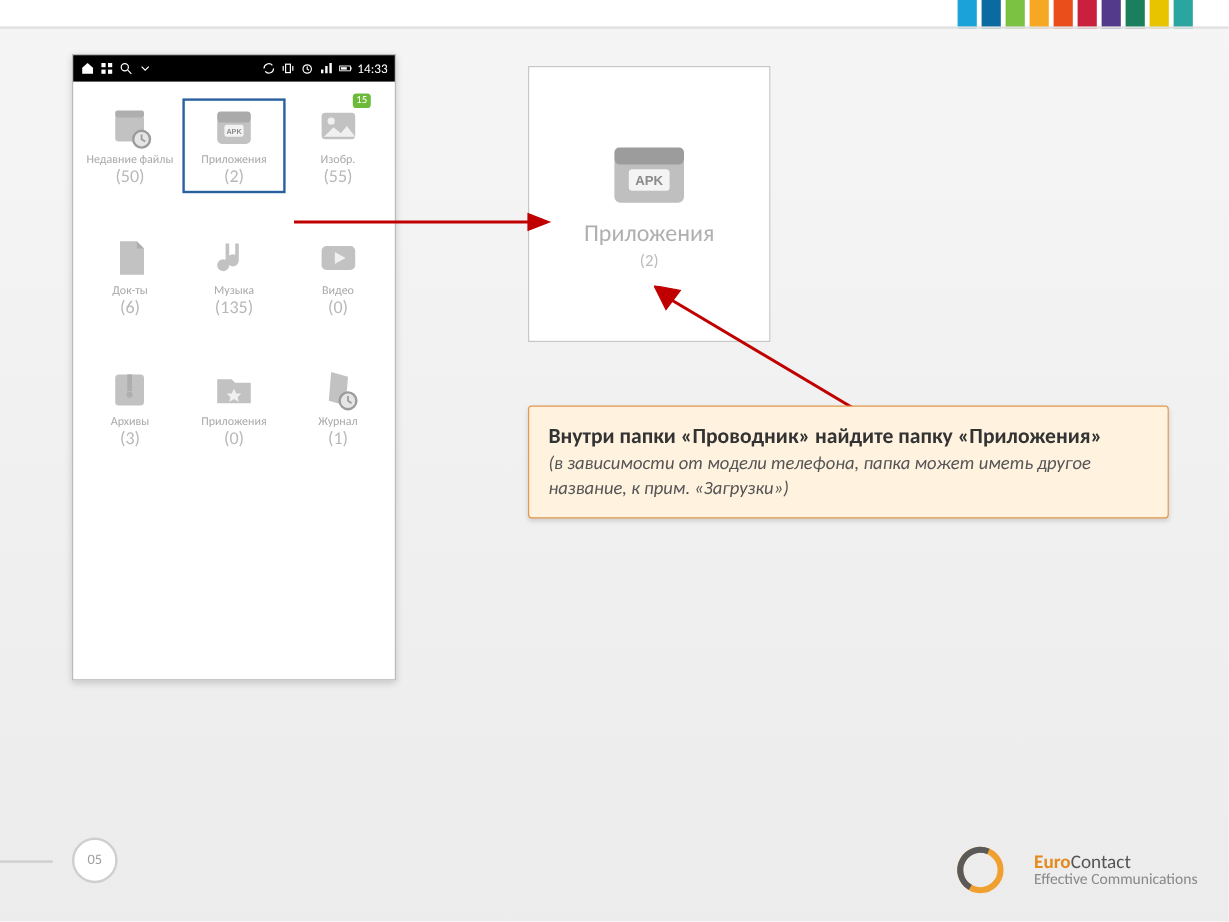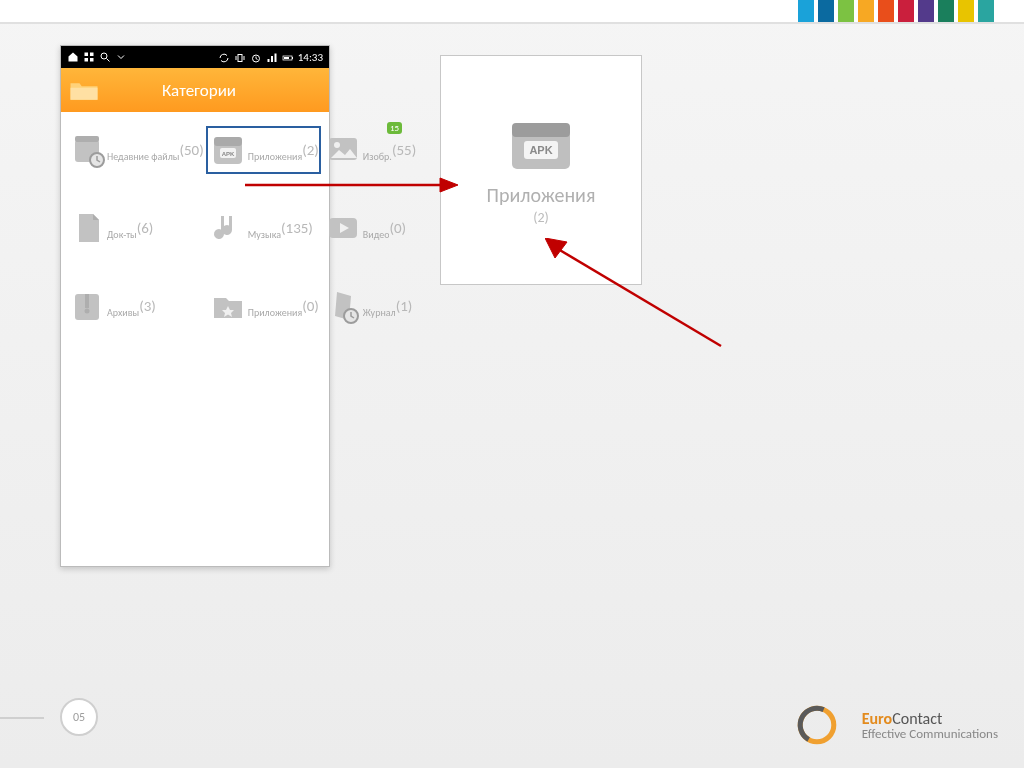--- a/index.html
+++ b/index.html
@@ -6,30 +6,30 @@
   .slide{position:relative;width:1024px;height:768px;background:linear-gradient(to bottom,#f5f5f5 0%,#ececec 100%)}
   
   .topbar{position:absolute;top:0;left:0;right:0;height:24px;background:#fff}
   .topbar .stripes{position:absolute;right:30px;top:0;height:24px;display:flex}
   .stripes span{display:block;width:16px;height:24px;margin-left:4px}
   .topbar .line{position:absolute;left:0;right:0;bottom:0;height:2px;background:#e0e0e0}
   
   .phone{position:absolute;left:60px;top:45px;width:268px;height:520px;background:#fff;border:1px solid #bbb;box-shadow:0 2px 6px rgba(0,0,0,.18)}
   .statusbar{height:22px;background:#000;color:#fff;font-size:11px;display:flex;align-items:center;padding:0 6px;justify-content:space-between}
   .sb-left{display:flex;gap:4px;align-items:center}
-  .sb-right{display:flex;gap:4px;align-items:flex-end}
+  .sb-right{display:flex;gap:4px;align-items:center}
   .sb-ico{width:12px;height:12px;fill:#fff}
   .header{height:44px;background:linear-gradient(#ffb63a,#ff9a1f);display:flex;align-items:center;color:#fff;font-size:17px}
   .header .folder{width:30px;height:24px;margin:0 8px}
   .header .title{flex:1;text-align:center;margin-left:-38px}
   .grid{padding:14px 4px;display:grid;grid-template-columns:repeat(3,1fr);row-gap:30px}
-  .cat{display:flex;flex-direction:row;align-items:center;padding:4px 2px;position:relative}
+  .cat{display:flex;flex-direction:column;align-items:center;padding:4px 2px;position:relative}
   .cat.selected{outline:2px solid #2a5fa0;outline-offset:-2px}
   .cat svg{width:40px;height:40px}
-  .cat .lbl{font-size:10px;color:#a9a9a9;margin-top:12px;white-space:nowrap;max-width:80px;overflow:hidden;text-overflow:ellipsis}
+  .cat .lbl{font-size:10px;color:#a9a9a9;margin-top:0;white-space:nowrap;max-width:80px;overflow:hidden;text-overflow:ellipsis}
   .cat .cnt{font-size:15px;color:#b8b8b8}
   .badge{position:absolute;top:-4px;right:16px;background:#6cba3a;color:#fff;border-radius:3px;font-size:9px;padding:0 3px;line-height:12px}
   
   .detail{position:absolute;left:440px;top:55px;width:200px;height:228px;border:1px solid #c7c7c7;background:#fff;display:flex;flex-direction:column;align-items:center;justify-content:center}
   .detail svg{width:70px;height:58px}
   .detail .lbl{color:#b0b0b0;font-size:20px;margin-top:10px}
   .detail .cnt{color:#bcbcbc;font-size:14px;margin-top:2px}
   
   .arrow{position:absolute;stroke:#c00000;fill:#c00000}
   
@@ -101,27 +101,20 @@
             <path d="M3 20h4v-6H3zM10 20h4V8h-4zM17 20h4V3h-4z"></path>
           </svg>
         <svg class="sb-ico" viewBox="0 0 24 24">
             <rect x="2" y="8" width="18" height="8" fill="none" stroke="#fff" stroke-width="1.5"></rect>
             <rect x="20" y="10" width="2" height="4"></rect>
             <rect x="4" y="10" width="10" height="4"></rect>
           </svg>
         <span>14:33</span>
       </div>
     </div>
-    <div class="header">
-      <svg class="folder" viewBox="0 0 40 30">
-          <path d="M2 6h12l3 4h21v18H2z" fill="#ffd27a"></path>
-          <path d="M2 12h36v16H2z" fill="#ffe0a3"></path>
-        </svg>
-      <span class="title">Категории</span>
-    </div>
     <div class="grid" id="grid">
         <div class="cat">
           <svg viewBox="0 0 40 40">
             <rect x="8" y="10" width="24" height="22" rx="3" fill="#c2c2c2"></rect>
             <rect x="8" y="6" width="24" height="6" rx="2" fill="#aeaeae"></rect>
             <circle cx="30" cy="30" r="7" fill="#e5e5e5" stroke="#9c9c9c" stroke-width="2"></circle>
             <path d="M30 26v4l3 2" stroke="#9c9c9c" stroke-width="1.5" fill="none"></path>
           </svg>
           <div class="lbl">Недавние файлы</div>
           <div class="cnt">(50)</div>
@@ -211,20 +204,24 @@
 
   <svg class="arrow" style="left:240px;top:170px;width:220px;height:30px" viewBox="0 0 220 30">
     <line x1="5" y1="15" x2="200" y2="15" stroke="#c00000" stroke-width="2.5"></line>
     <polygon points="200,8 218,15 200,22"></polygon>
   </svg>
   <svg class="arrow" style="left:545px;top:238px;width:190px;height:120px" viewBox="0 0 190 120">
     <line x1="8" y1="8" x2="176" y2="108" stroke="#c00000" stroke-width="2.5"></line>
     <polygon points="0,0 22,4 10,20"></polygon>
   </svg>
 
+  <div class="callout">
+    <div style="font-weight:600">Внутри папки «Проводник» найдите папку «Приложения»</div>
+    <div class="sub">(в зависимости от модели телефона, папка может иметь другое название, к прим. «Загрузки»)</div>
+  </div>
 
   <div class="pageline"></div>
   <div class="pagenum">05</div>
   <div class="logo">
     <svg viewBox="0 0 50 50">
       <circle cx="25" cy="25" r="20" fill="none" stroke="#f0a030" stroke-width="6"></circle>
       <circle cx="25" cy="25" r="20" fill="none" stroke="#5a5a5a" stroke-width="6" stroke-dasharray="60 80" transform="rotate(120 25 25)"></circle>
     </svg>
     <div>
       <span class="txt"><b>Euro</b><span>Contact</span></span>

